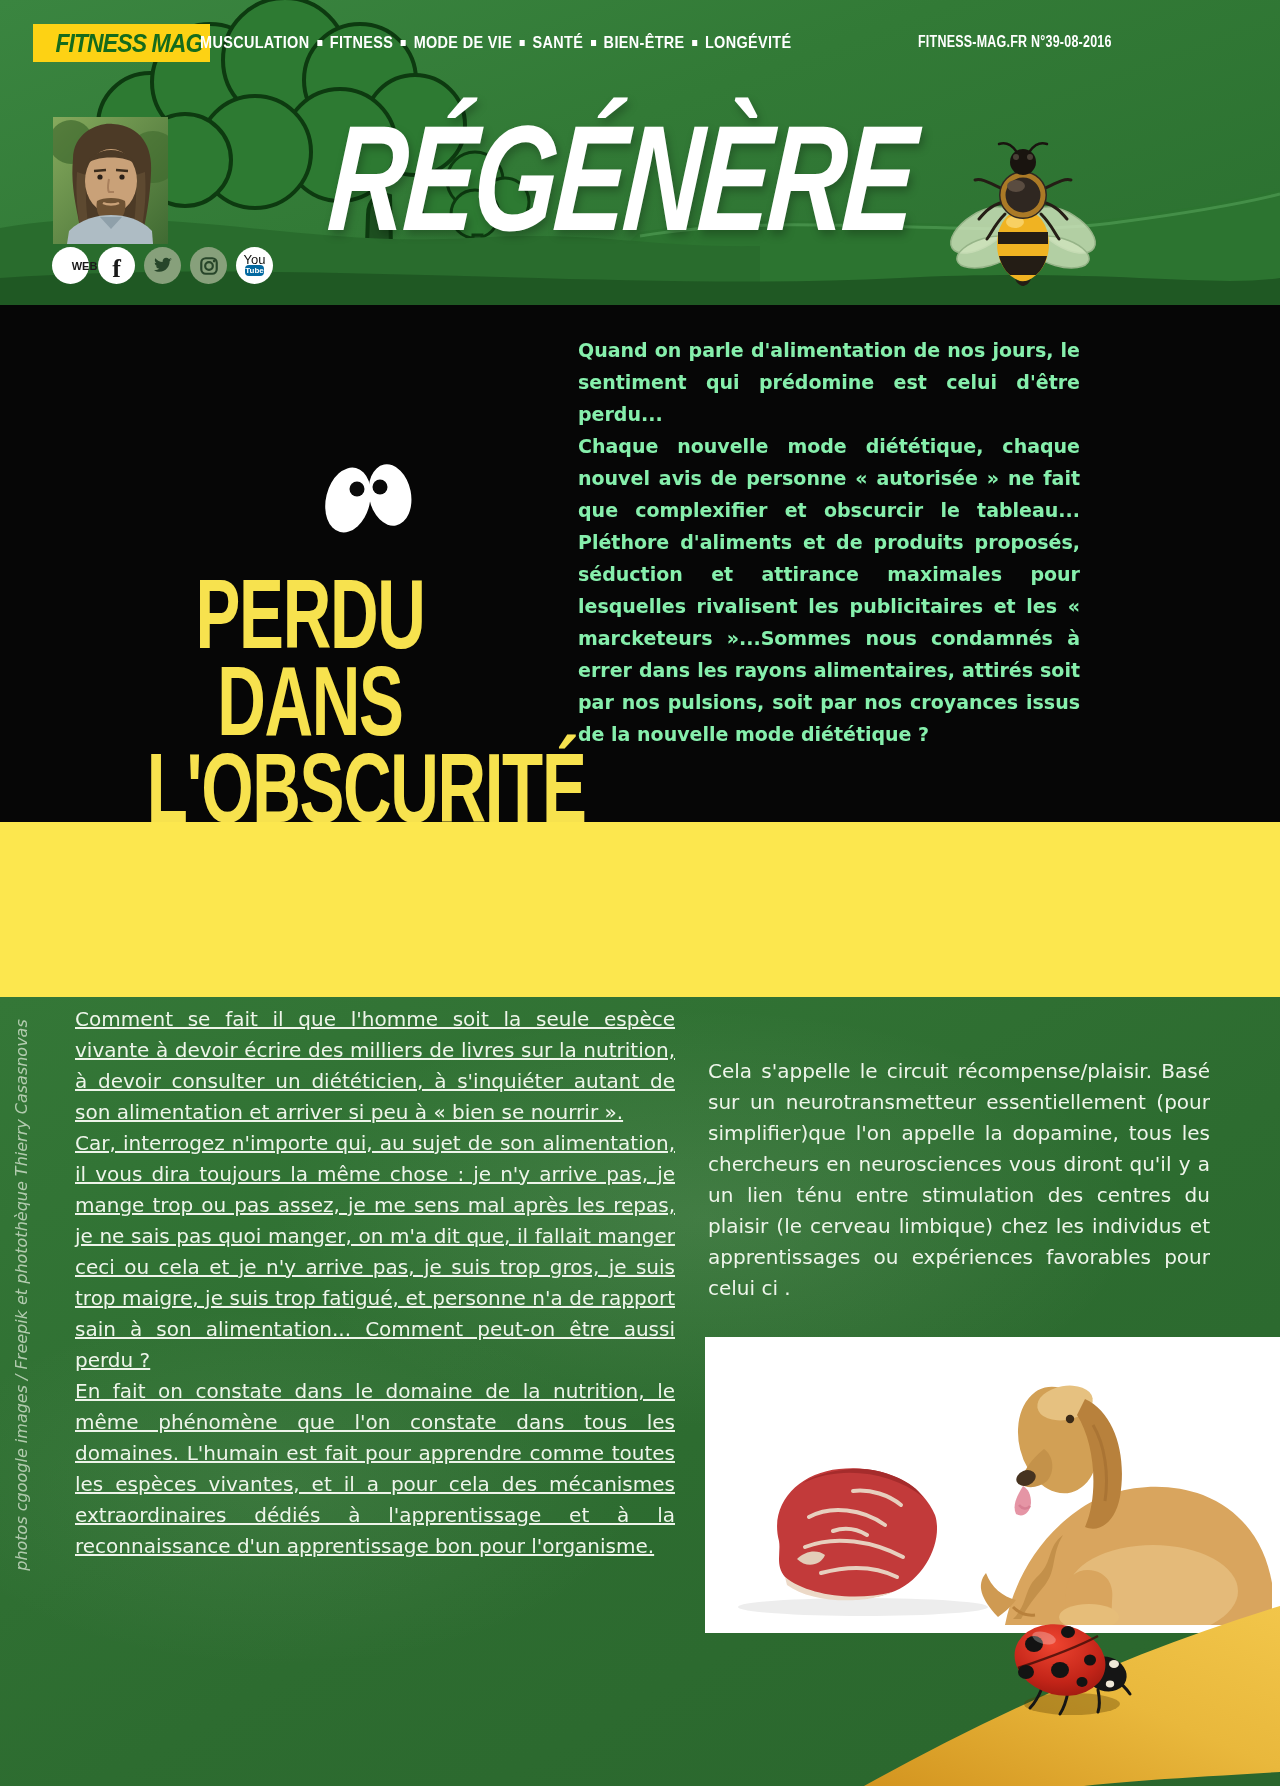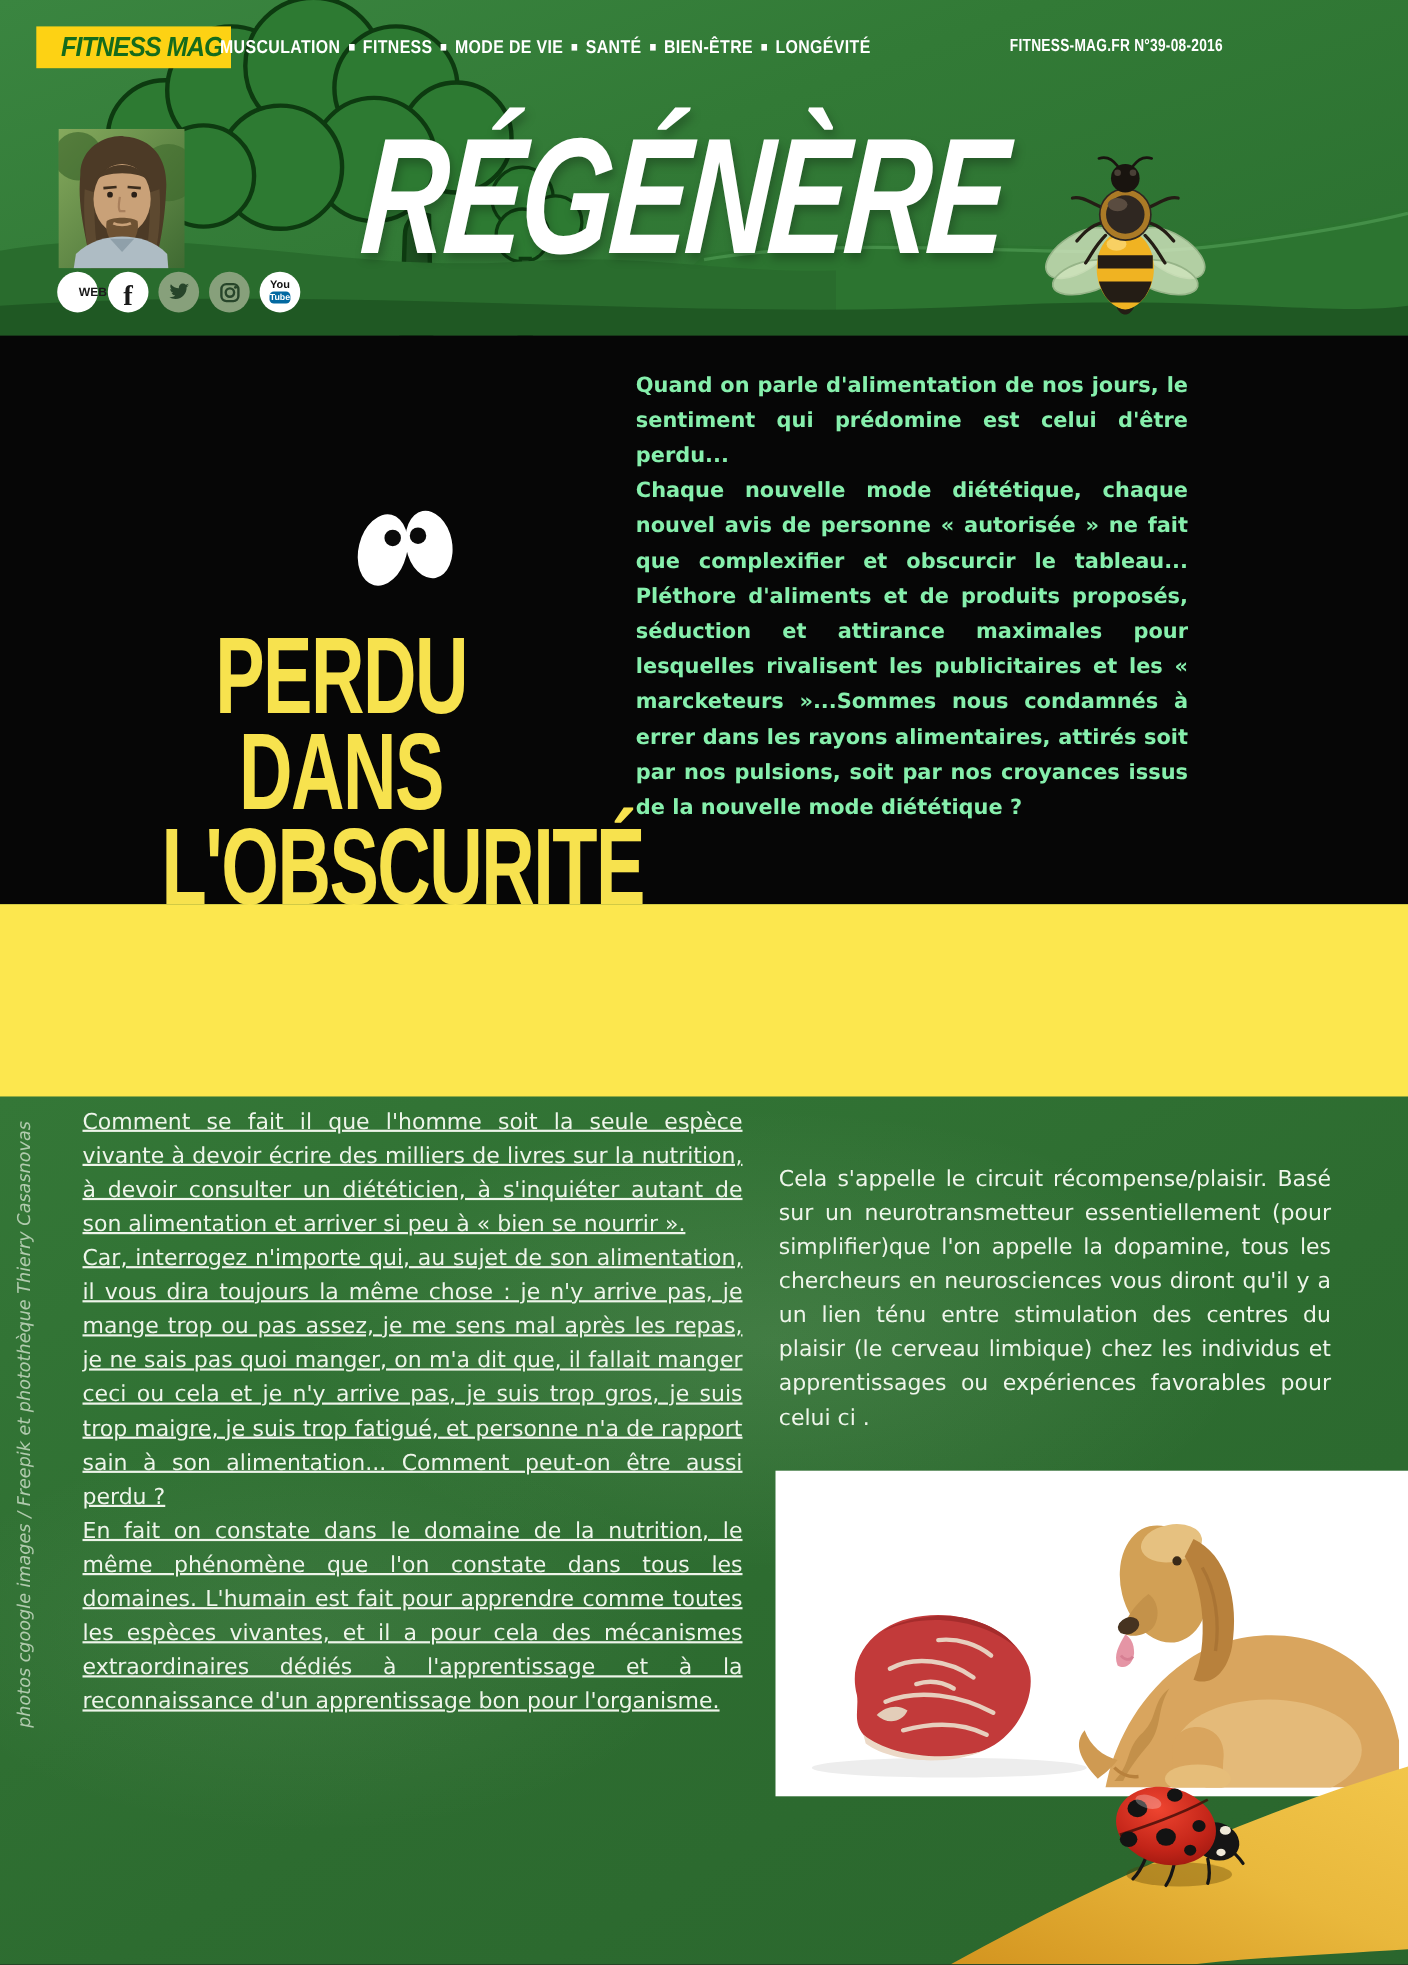--- a/index.html
+++ b/index.html
@@ -40,21 +40,21 @@
     letter-spacing:1px;line-height:20px;}
   .author-last{font-family:"Liberation Sans",sans-serif;font-weight:900;font-size:23px;
     letter-spacing:0;line-height:24px;transform:scaleX(.88);transform-origin:center;white-space:nowrap;}
   .author-spec{font-family:"Liberation Serif",serif;font-weight:700;font-size:17px;line-height:20px;margin-top:4px;}
   .socials{position:absolute;left:52px;top:247px;display:flex;gap:9px;}
   .soc{width:37px;height:37px;border-radius:50%;display:flex;align-items:center;justify-content:center;flex-direction:column;}
   .soc.light{background:#fff;}
   .soc.sage{background:#87a07b;}
   .soc .web-t{font-family:"Liberation Sans",sans-serif;font-weight:800;font-size:11px;color:#1a1a1a;margin-left:28px;}
   .soc .fb-t{font-family:"Liberation Serif",serif;font-weight:700;font-size:26px;color:#1a1a1a;line-height:26px;margin-top:6px;}
-  .yt-top{font-family:"Liberation Sans",sans-serif;font-weight:700;font-size:10px;color:#111;line-height:9px;}
+  .yt-top{font-family:"Liberation Sans",sans-serif;font-weight:400;font-size:13px;color:#111;line-height:9px;}
   .yt-box{background:#0369a1;border-radius:4px;padding:1px 0;margin-top:1px;
     font-family:"Liberation Sans",sans-serif;font-weight:800;font-size:8px;color:#fff;line-height:9px;}
 
   
   .reg-title{position:absolute;left:330px;top:100px;width:760px;
     font-family:"Liberation Sans",sans-serif;font-weight:900;font-style:italic;
     font-size:150px;line-height:1.05;color:#fff;letter-spacing:-4px;white-space:nowrap;
     transform:scaleX(.72) skewX(-6deg);transform-origin:left center;
     text-shadow:4px 5px 10px rgba(0,0,0,.25);}
 

